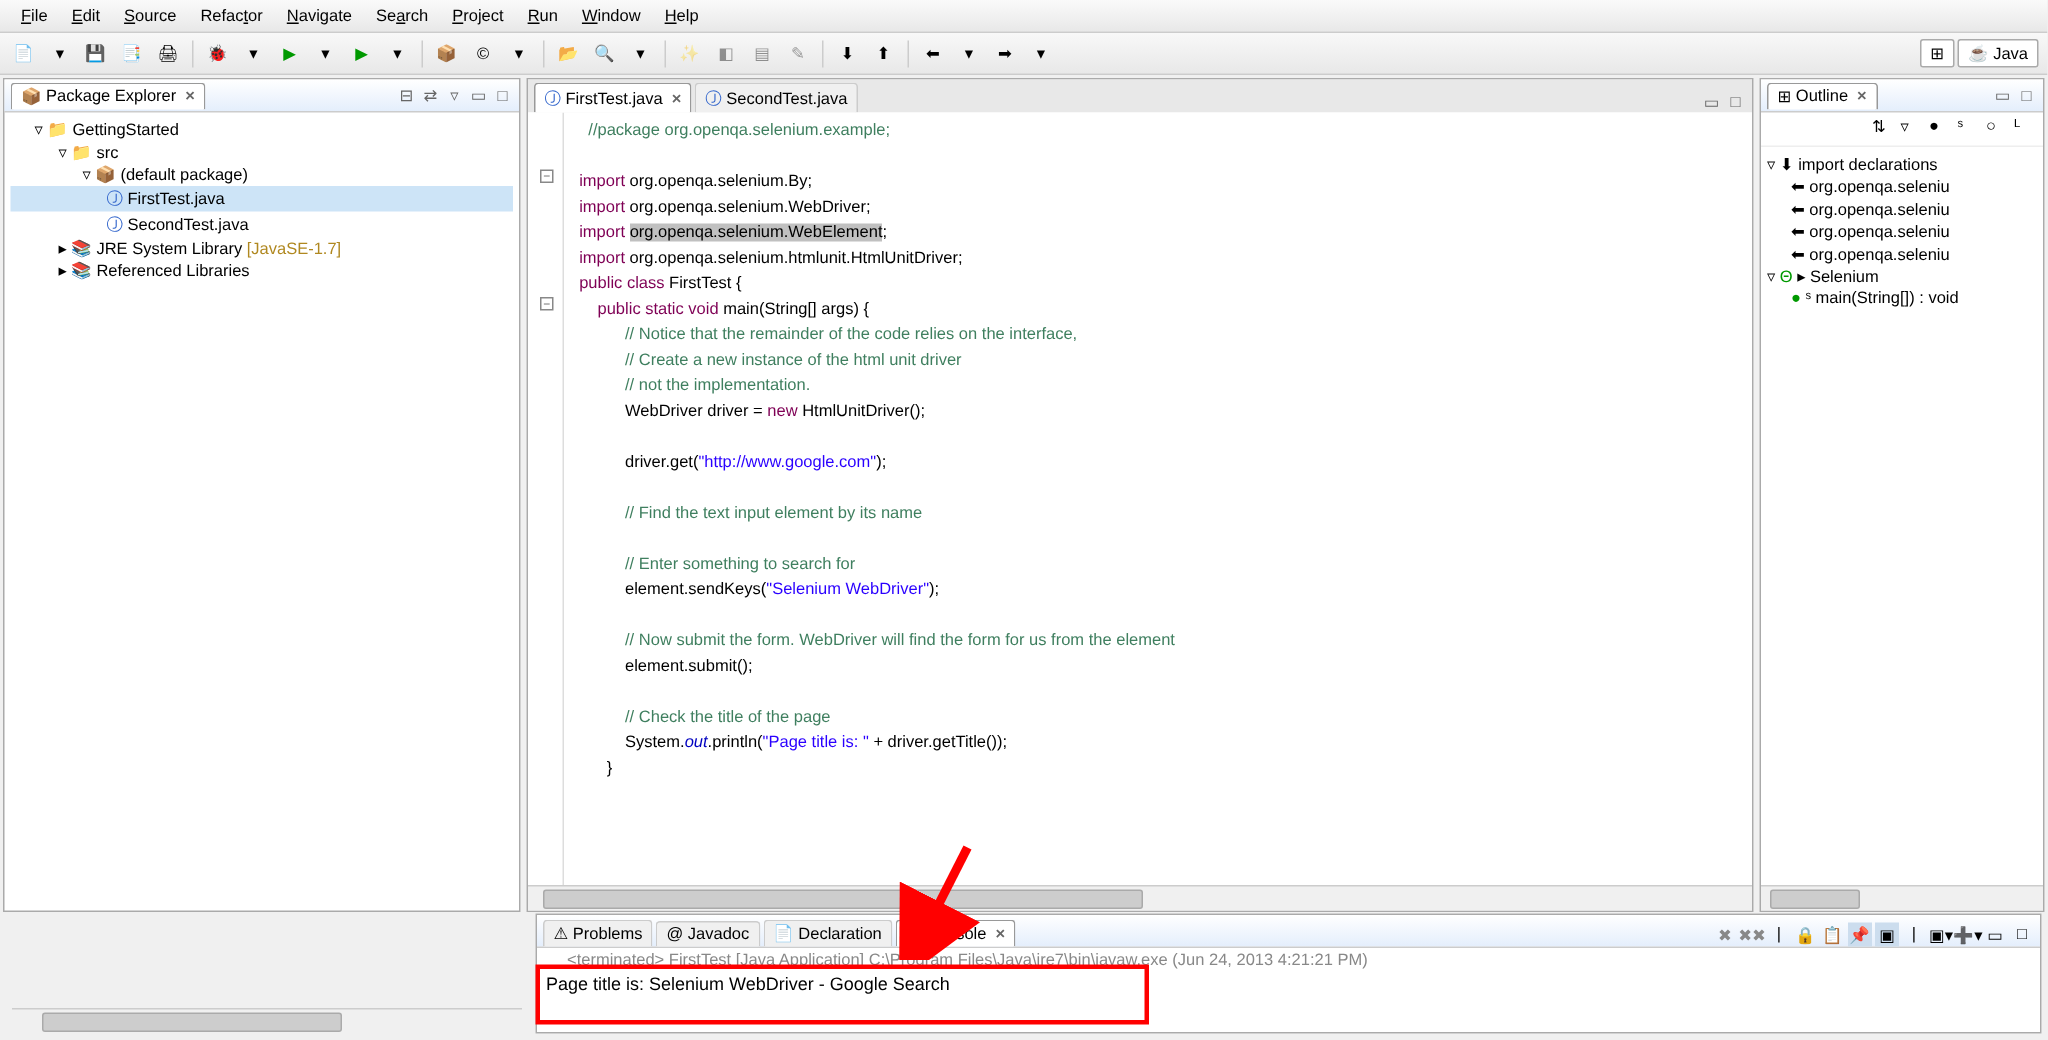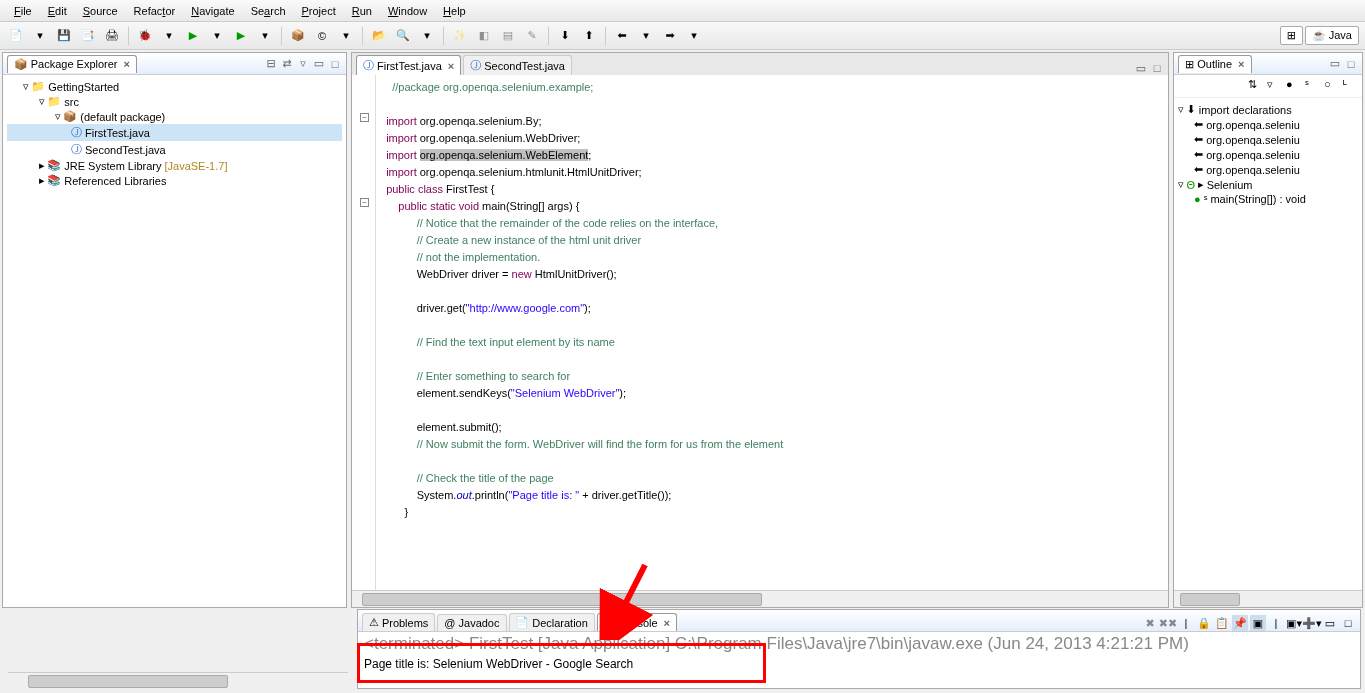--- a/index.html
+++ b/index.html
@@ -37,21 +37,21 @@
 .gutter{position:absolute;left:0;top:0;bottom:0;width:24px;background:#fff;border-right:1px solid #ddd}
 .gutter .fold{position:absolute;left:8px;width:9px;height:9px;border:1px solid #888;background:#fff;font-size:8px;line-height:7px;text-align:center;color:#666}
 .outline{width:190px}
 .outline-tb{display:flex;gap:3px;padding:3px;justify-content:flex-end;border-bottom:1px solid #eee}
 .outline-tb span{width:16px;height:16px}
 .bottom{position:absolute;left:357px;right:4px;bottom:4px;height:80px;background:#fff;border:1px solid #aaa}
 .btm-tabs{height:22px;background:linear-gradient(#fff,#e4eefc);display:flex;align-items:flex-end;padding:0 4px;gap:2px;border-bottom:1px solid #ccc}
 .btm-tb{margin-left:auto;display:flex;gap:2px;align-items:center}
 .btm-tb span{width:16px;height:16px;display:inline-flex;align-items:center;justify-content:center}
 .console-line{font-family:Liberation Sans, sans-serif;font-size:12px;padding:1px 6px}
-.term-line{color:#888;font-size:17px;padding:2px 6px}
+.term-line{color:#888;font-size:11px;padding:2px 20px}
 .red-box{position:absolute;border:3px solid red;pointer-events:none}
 .red-arrow{position:absolute;pointer-events:none}
 .scroll-h{height:17px;background:#f0f0f0;border-top:1px solid #ccc;position:relative}
 .scroll-h .thumb{position:absolute;height:13px;top:2px;background:#cdcdcd;border:1px solid #aaa;border-radius:2px}
 .pkg-scroll{position:absolute;left:8px;bottom:4px;width:340px}
 </style>
 </head>
 <body>
 
 <div class="menubar">
@@ -170,22 +170,22 @@
 <div class="code-line">            <span class="cm">// not the implementation.</span></div>
 <div class="code-line">            <span>WebDriver driver = </span><span class="kw">new</span><span> HtmlUnitDriver();</span></div>
 <div class="code-line"> </div>
 <div class="code-line">            <span>driver.get(</span><span class="st">"http://www.google.com"</span><span>);</span></div>
 <div class="code-line"> </div>
 <div class="code-line">            <span class="cm">// Find the text input element by its name</span></div>
 <div class="code-line"> </div>
 <div class="code-line">            <span class="cm">// Enter something to search for</span></div>
 <div class="code-line">            <span>element.sendKeys(</span><span class="st">"Selenium WebDriver"</span><span>);</span></div>
 <div class="code-line"> </div>
+<div class="code-line">            <span class="cm">// Now submit the form. WebDriver will find the form for us from the element</span></div>
 <div class="code-line">            <span>element.submit();</span></div>
-<div class="code-line">            <span class="cm">// Now submit the form. WebDriver will find the form for us from the element</span></div>
 <div class="code-line"> </div>
 <div class="code-line">            <span class="cm">// Check the title of the page</span></div>
 <div class="code-line">            <span>System.</span><span class="it">out</span><span>.println(</span><span class="st">"Page title is: "</span><span> + driver.getTitle());</span></div>
 <div class="code-line">        <span>}</span></div>
 </div>
 <div class="scroll-h">
         <div class="thumb" style="left:10px;width:400px"></div>
       </div>
 </div>
 

